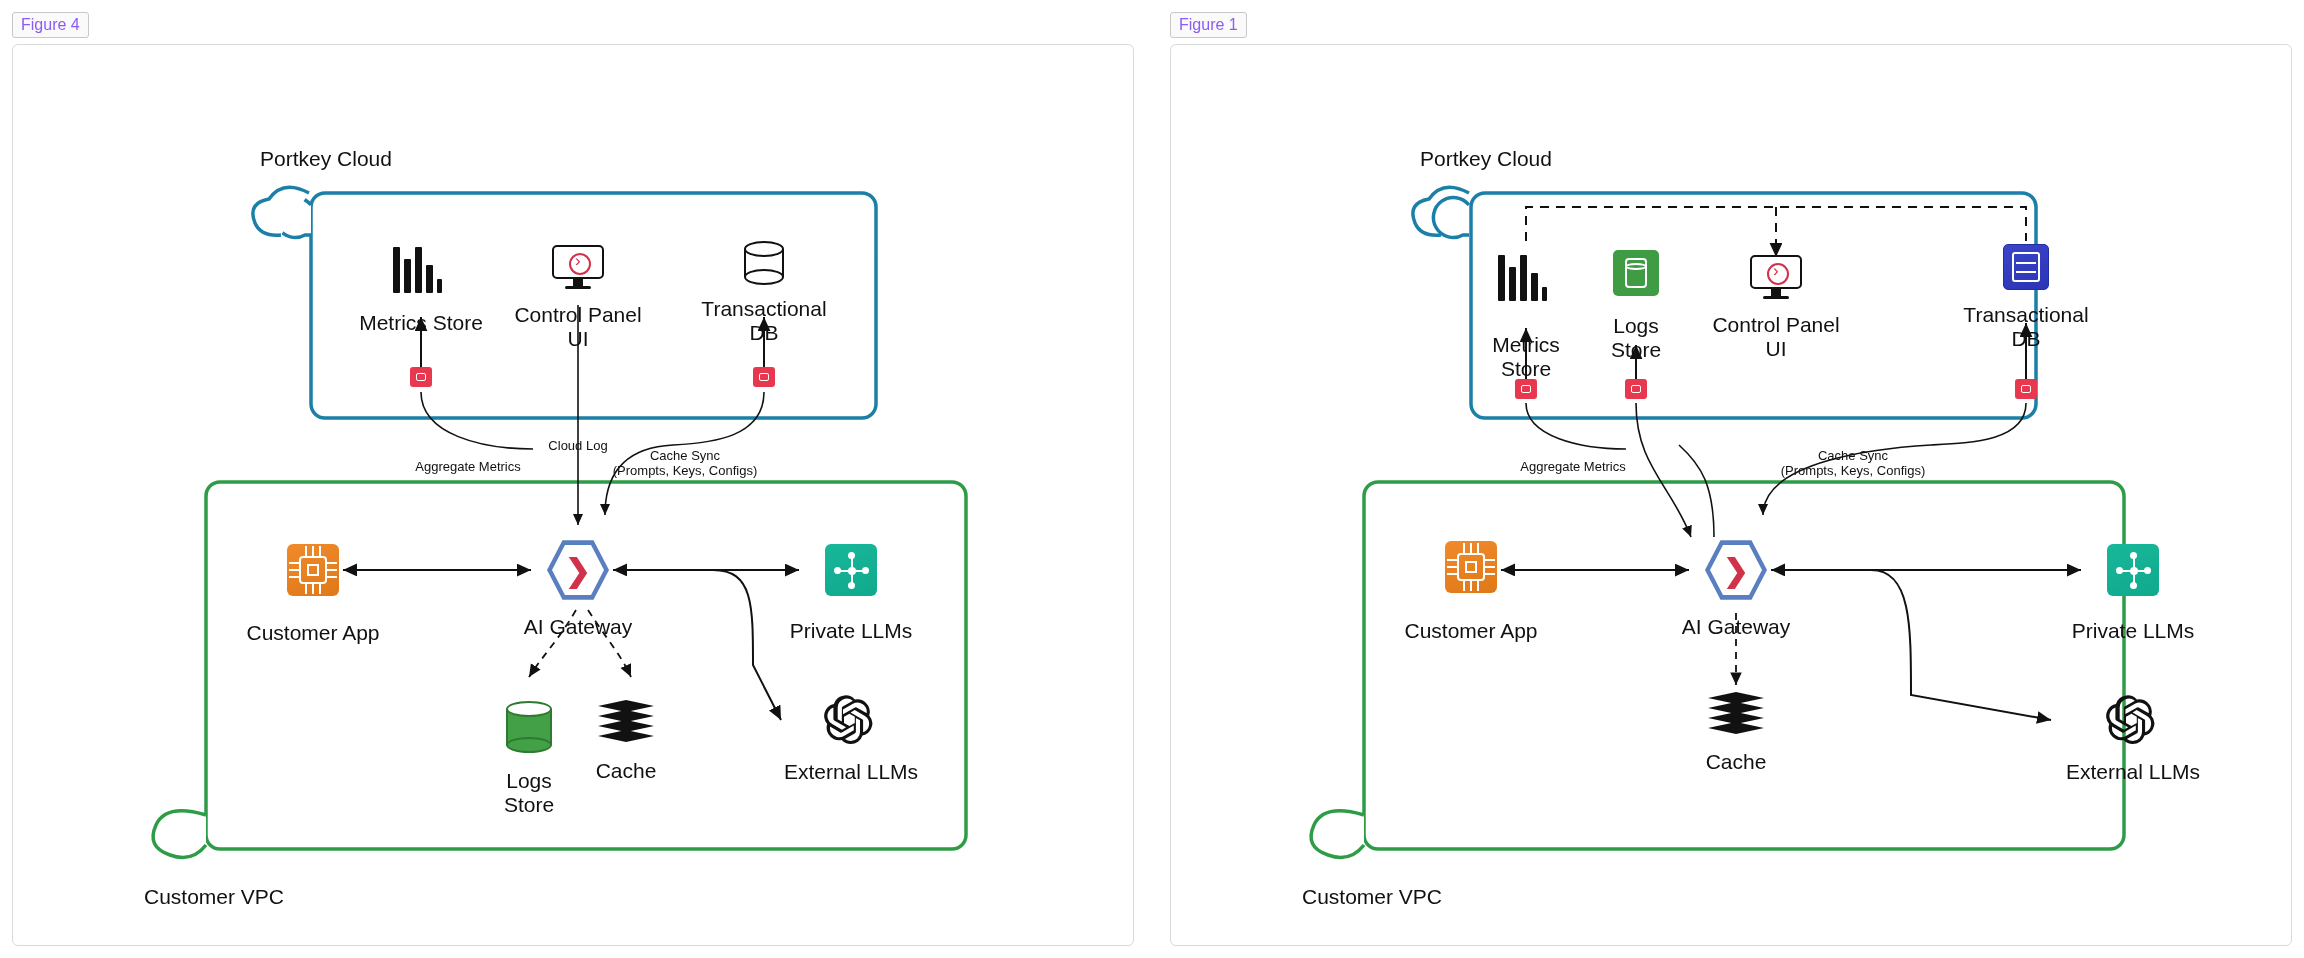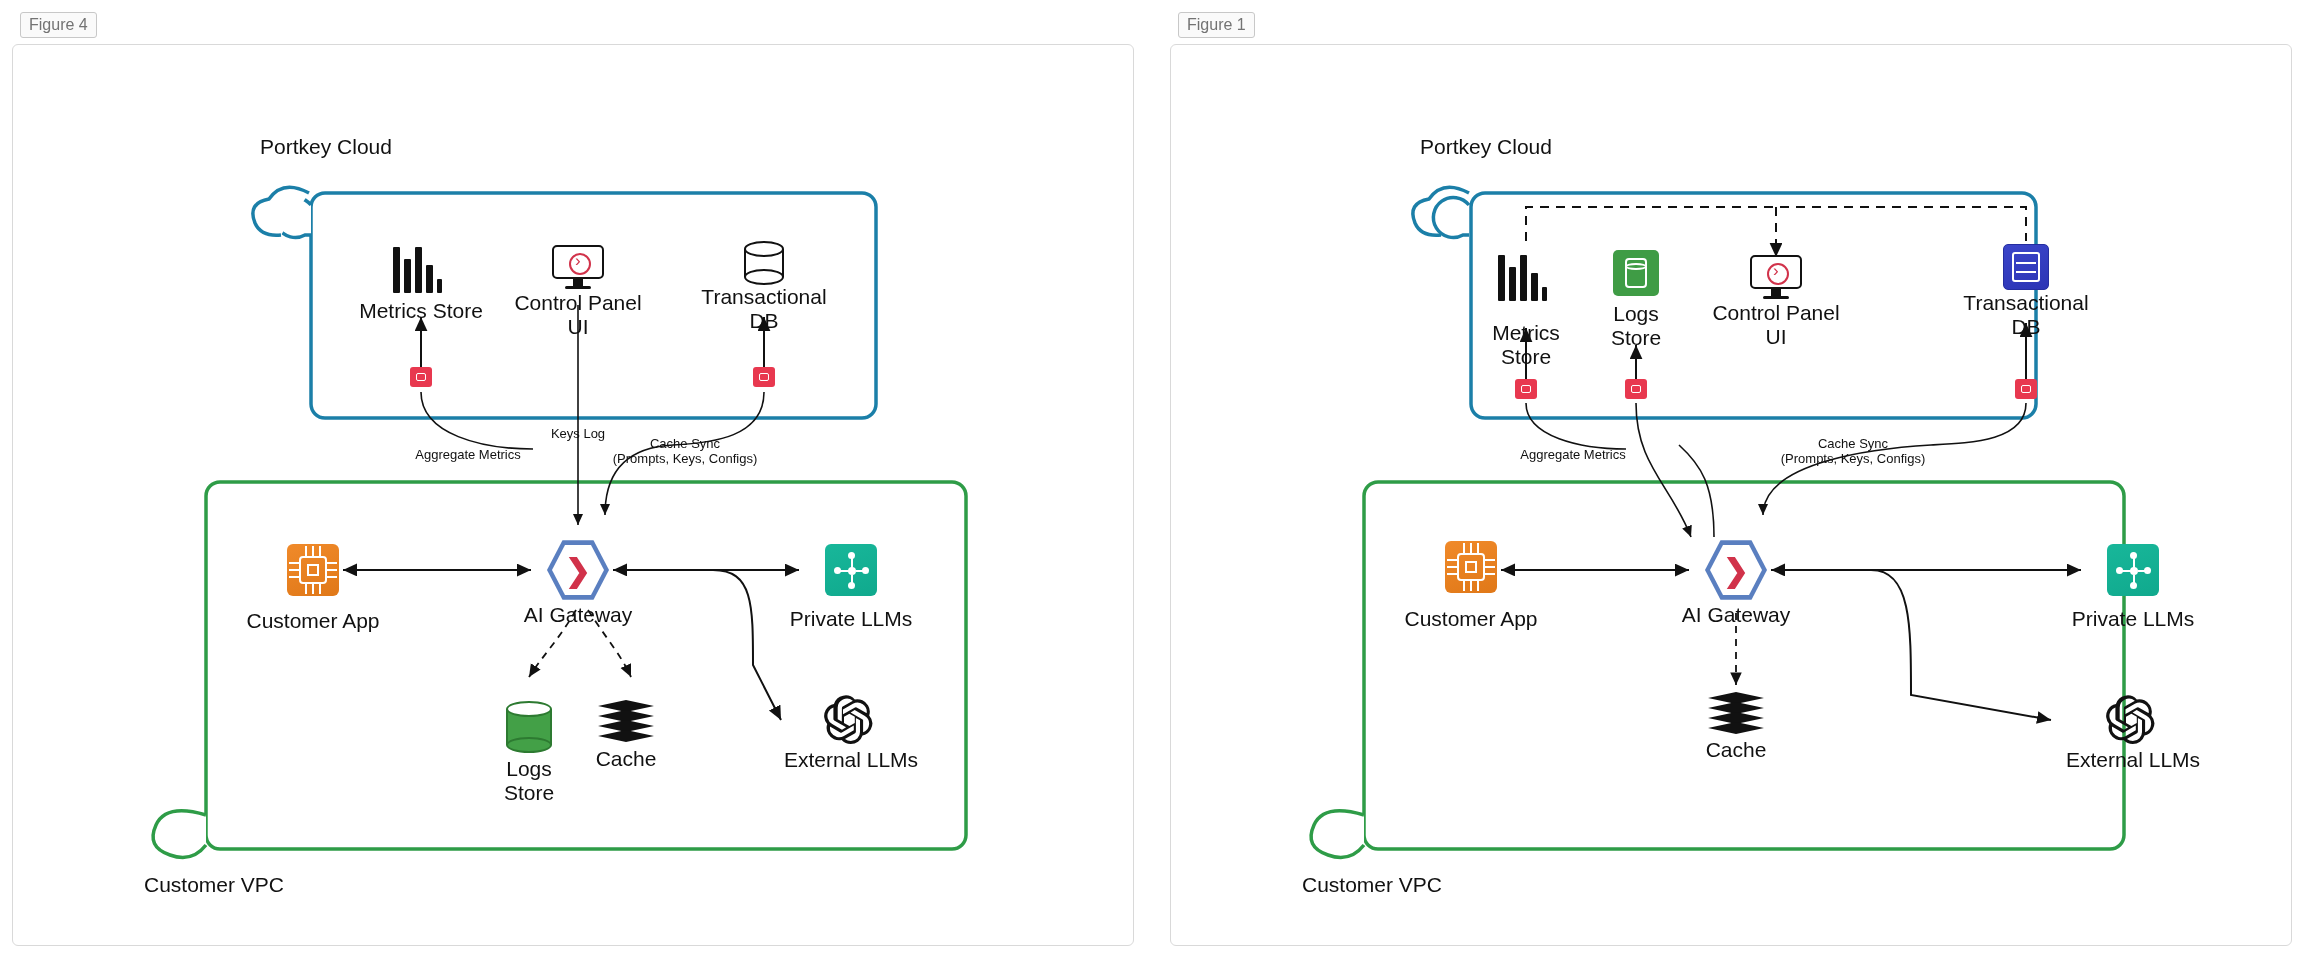--- a/index.html
+++ b/index.html
@@ -14,27 +14,26 @@
     position: relative;
     overflow: hidden;
   }
   .figure-wrap {
     position: absolute;
     top: 12px;
   }
   .figure-tag {
     display: inline-block;
     font-size: 16px;
-    color: #737373;
+    color: #8b5cf6;
     border: 1px solid #c8c8c8;
     background: #fafafa;
     border-radius: 3px;
     padding: 2px 8px;
     line-height: 1.25;
-    margin-left: 8px;
   }
   .figure-box {
     position: relative;
     border: 1px solid #d9d9d9;
     border-radius: 6px;
     background: #ffffff;
     margin-top: 6px;
     overflow: hidden;
   }
   #fig-left  { left: 12px;  }
@@ -49,20 +48,21 @@
   .canvas svg { position: absolute; left: 0; top: 0; }
 
   .lbl {
     position: absolute;
     color: #111111;
     font-size: 21px;
     line-height: 1.12;
     text-align: center;
     white-space: pre-line;
     transform: translateX(-50%);
+    margin-top: 12px;
   }
   .lbl.small {
     font-size: 13px;
     white-space: pre-line;
     color: #111;
   }
 
   
   .icon { position: absolute; transform: translate(-50%, -50%); }
 
@@ -286,21 +286,21 @@
           <div class="bot"></div>
           <div class="top"></div>
       </div>
       <div class="lbl" style="left:751px; top:240px;">Transactional
 DB</div>
 
       <div class="icon ic-key" style="left:408px; top:332px;"></div>
       <div class="icon ic-key" style="left:751px; top:332px;"></div>
 
       <div class="lbl small" style="left:455px; top:403px;">Aggregate Metrics</div>
-      <div class="lbl small" style="left:565px; top:382px;">Keys Log</div>
+      <div class="lbl small" style="left:565px; top:382px;">Cloud Log</div>
       <div class="lbl small" style="left:672px; top:392px;">Cache Sync
 (Prompts, Keys, Configs)</div>
 
       <div class="icon ic-chip" style="left:300px; top:525px;">
         <div class="sq"></div>
         <i style="left:18px; top:2px; width:2px; height:10px;"></i>
         <i style="left:25px; top:2px; width:2px; height:10px;"></i>
         <i style="left:32px; top:2px; width:2px; height:10px;"></i>
         <i style="left:18px; top:40px; width:2px; height:10px;"></i>
         <i style="left:25px; top:40px; width:2px; height:10px;"></i>

